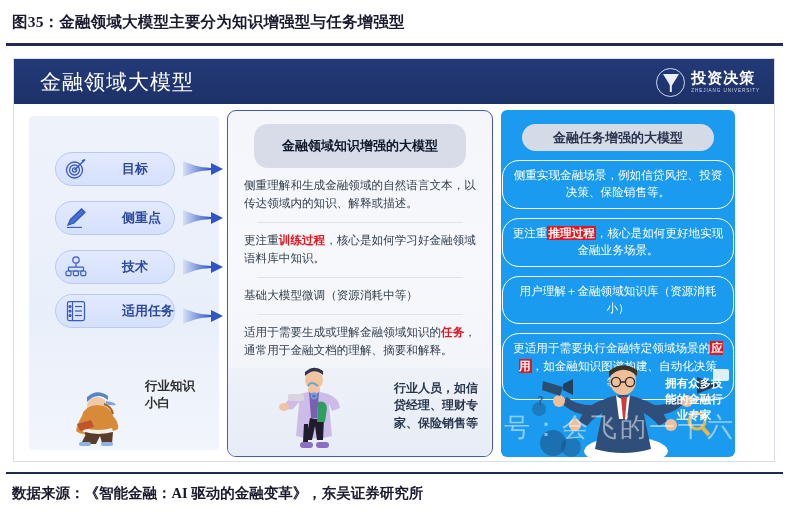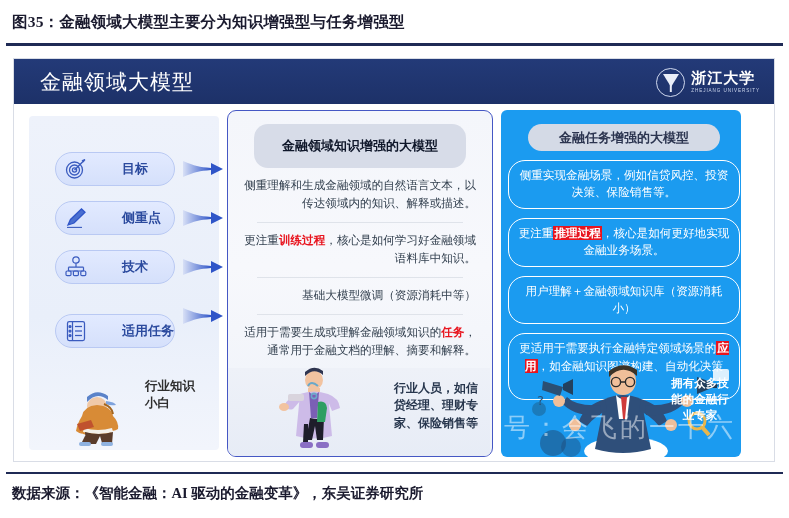--- a/index.html
+++ b/index.html
@@ -197,21 +197,21 @@
     color: #0f172a;
     font-family: "DejaVu Sans","Liberation Sans",sans-serif;
   }
   .mid-block {
     margin: 0 auto;
     width: 232px;
     padding: 9px 0 9px;
     font-size: 11.6px;
     line-height: 1.55;
     color: #33404f;
-    text-align: right;
+    text-align: left;
     font-family: "DejaVu Sans","Liberation Sans",sans-serif;
   }
   .mid-sep {
     width: 206px; height: 1px;
     background: #dfe3ea;
     margin: 0 auto;
   }
   .hl { color: #e8141e; font-weight: bold; }
   .hl-box { color: #ffffff; background: #e8141e; font-weight: bold; padding: 0 1px; }
 
@@ -234,21 +234,20 @@
   }
 
   
   .col-right {
     position: absolute;
     left: 487px; top: 6px;
     width: 234px; height: 347px;
     background: #1b9bf0;
     border-radius: 6px;
     overflow: hidden;
-    padding-left: 6px;
   }
   .rt-head {
     margin: 14px auto 0;
     width: 192px;
     height: 27px;
     background: #d4dae6;
     border-radius: 14px;
     display: flex;
     align-items: center;
     justify-content: center;
@@ -328,21 +327,21 @@
 <div class="fig-title">图35：金融领域大模型主要分为知识增强型与任务增强型</div>
 <div class="rule-top"></div>
 
 <div class="card">
 
   <div class="banner">
     <div class="banner-title">金融领域大模型</div>
     <div class="logo">
       <div class="logo-mark"></div>
       <div class="logo-txt">
-        <div class="logo-cn">浙江大学</div>
+        <div class="logo-cn">投资决策</div>
         <div class="logo-en">ZHEJIANG UNIVERSITY</div>
       </div>
     </div>
   </div>
 
   <div class="body-area">
 
     <div class="col-left">
 
       <div class="pill-l" style="top:36px">
@@ -392,21 +391,21 @@
             <rect x="16.8" y="16" width="5" height="4.6" rx="1.2"></rect>
           </svg>
         </span>
         <span class="lbl">技术</span>
       </div>
       <svg class="arrow-r" style="left:152px; top:141px" viewBox="0 0 44 20">
         <path d="M2 2 C14 7, 18 8, 30 9 L30 11 C18 12, 14 13, 2 18 Z" fill="url(#ag0)"></path>
         <path d="M30 4 L42 10 L30 16 Z" fill="#2f55c8"></path>
       </svg>
 
-      <div class="pill-l" style="top:198px">
+      <div class="pill-l" style="top:178px">
         <span class="pill-ico">
           <svg viewBox="0 0 24 24" width="24" height="24" fill="none" stroke="#3a5bbf" stroke-width="1.25">
             <rect x="3.5" y="2.5" width="17" height="19" rx="1.8"></rect>
             <line x1="8.5" y1="2.5" x2="8.5" y2="21.5"></line>
             <circle cx="6" cy="7.5" r="1" fill="#3a5bbf"></circle>
               <line x1="11" y1="7.5" x2="18" y2="7.5"></line>
             <circle cx="6" cy="12" r="1" fill="#3a5bbf"></circle>
               <line x1="11" y1="12" x2="18" y2="12"></line>
             <circle cx="6" cy="16.5" r="1" fill="#3a5bbf"></circle>
               <line x1="11" y1="16.5" x2="18" y2="16.5"></line>

